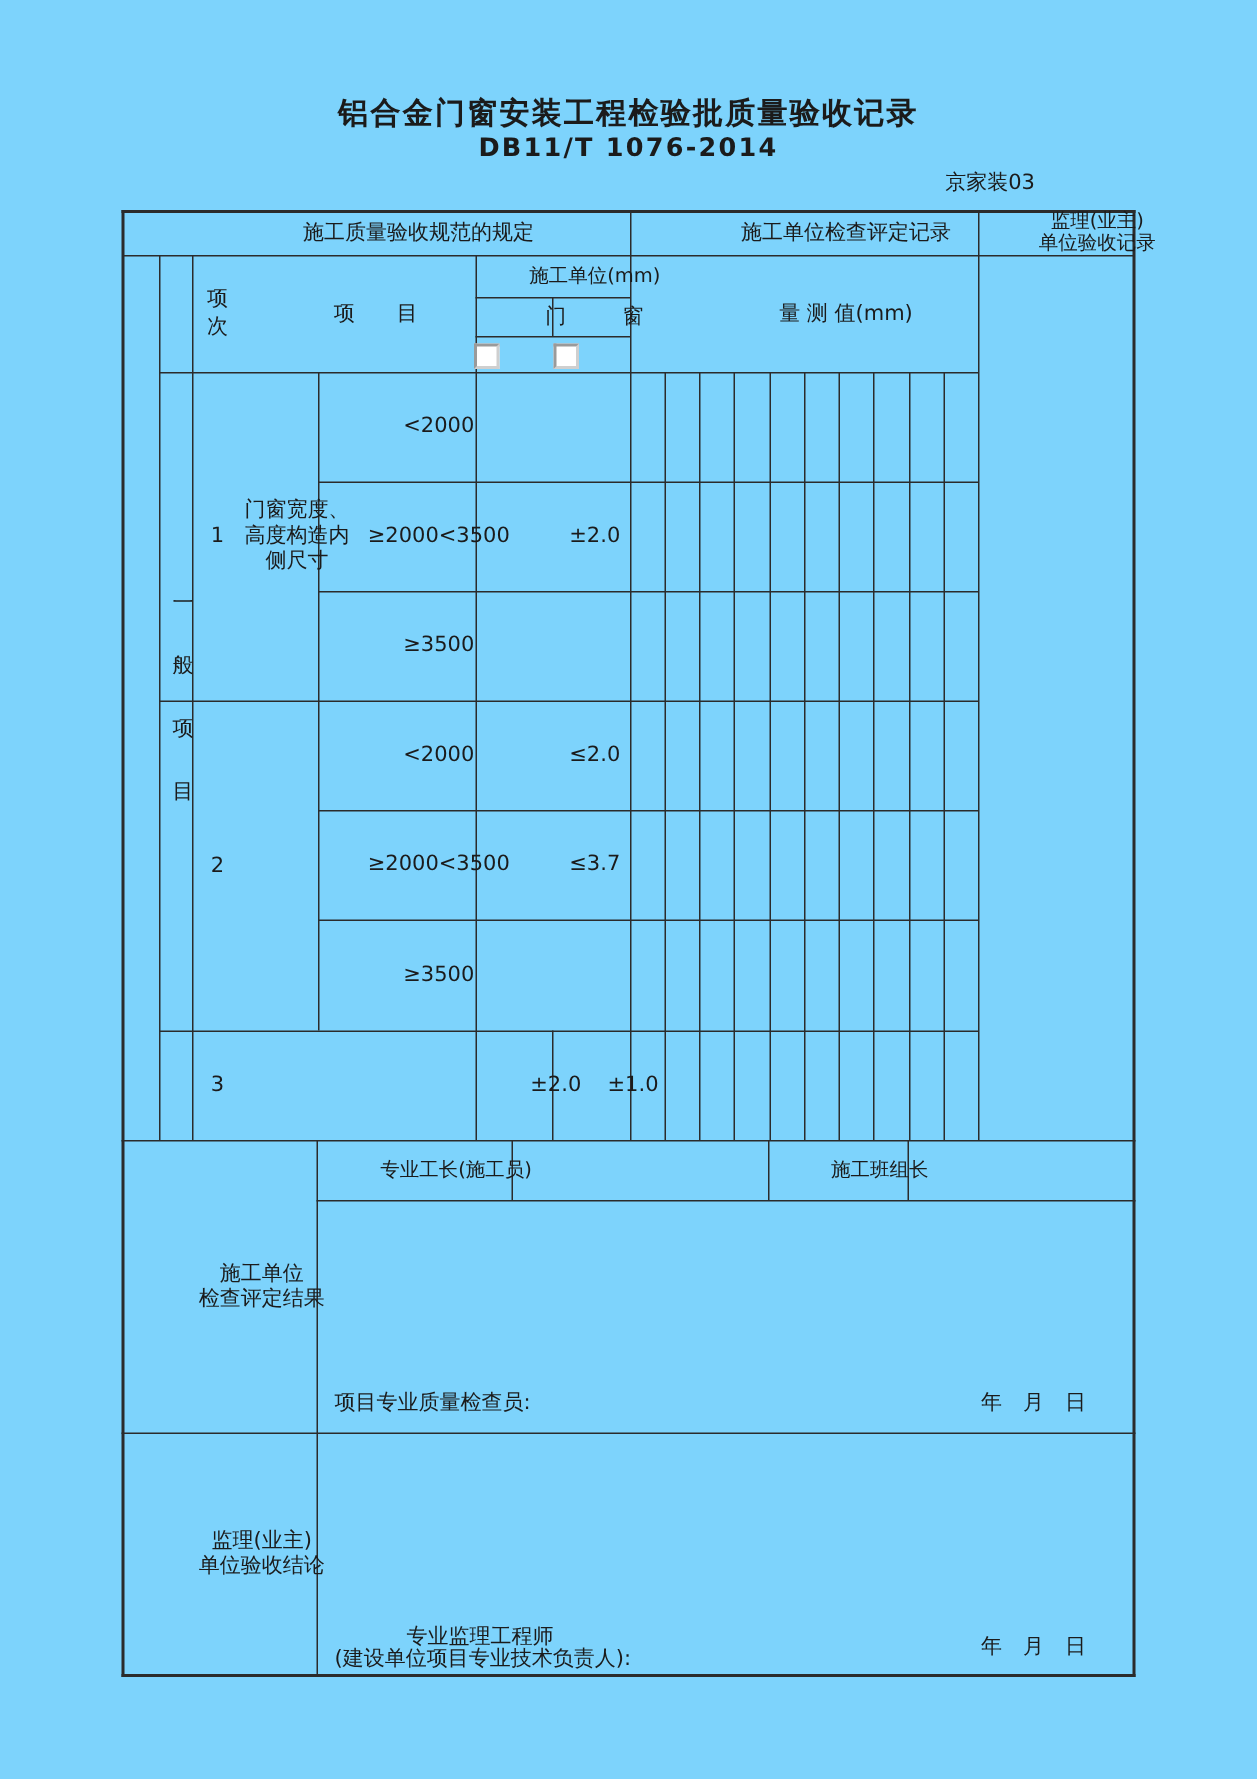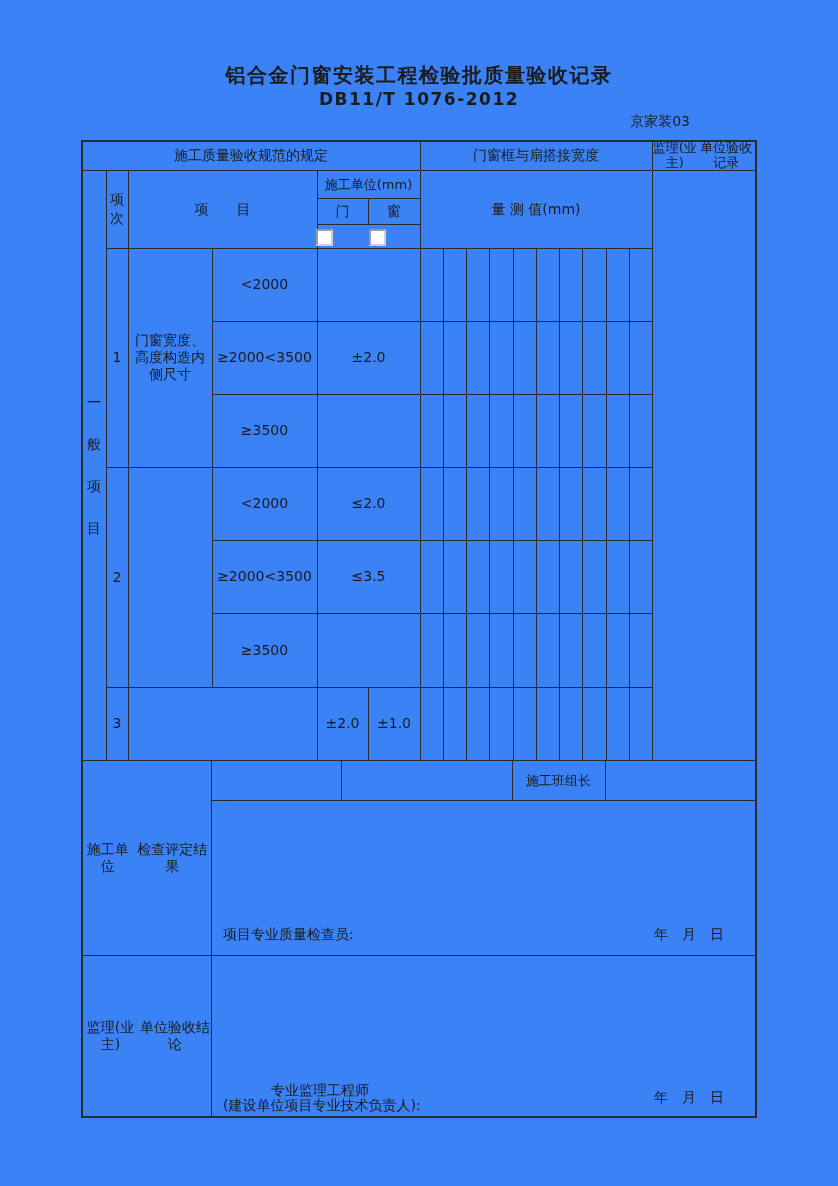--- a/index.html
+++ b/index.html
@@ -1,42 +1,42 @@
 <!DOCTYPE html>
 <html><head>
 <meta charset="utf-8">
 <style>
   html,body{margin:0;padding:0;background:#fff;}
-  .page{position:relative;width:838px;height:1186px;background:#3b82f6;
+  .page{position:relative;width:838px;height:1186px;background:#7dd3fc;
         font-family:"DejaVu Sans","Liberation Sans",sans-serif;color:#1b1b1b;overflow:hidden;}
   .hl,.vl{position:absolute;background:#2b2b2b;}
   .hl{height:1px;}
   .vl{width:1px;}
   .cell{position:absolute;display:flex;align-items:center;justify-content:center;
-        text-align:center;font-size:14px;line-height:17px;}
+        text-align:center;font-size:14px;line-height:17px;padding-left:28px;}
   .cell.leftal{justify-content:flex-start;text-align:left;}
-  .col2{flex-direction:row;}
+  .col2{flex-direction:column;}
   .vtxt{display:inline-block;width:16px;word-break:break-all;text-align:center;}
   .abs{position:absolute;font-size:14px;white-space:pre;}
   .cb{position:absolute;width:13px;height:13px;background:#fff;border:2px solid #9a9a9a;
       border-right-color:#cfcfcf;border-bottom-color:#cfcfcf;}
   .title{position:absolute;top:62px;left:0;width:100%;text-align:center;
          font-size:20px;font-weight:bold;letter-spacing:1.5px;}
   .subtitle{position:absolute;top:89px;left:0;width:100%;text-align:center;
             font-size:17px;font-weight:bold;letter-spacing:1.5px;}
   .formcode{position:absolute;top:113px;right:148px;font-size:14px;}
   .f13{font-size:13px;line-height:15px;}
 </style>
 </head>
 <body>
 
 <div class="page">
 
   <div class="title">铝合金门窗安装工程检验批质量验收记录</div>
-  <div class="subtitle">DB11/T 1076-2012</div>
+  <div class="subtitle">DB11/T 1076-2014</div>
   <div class="formcode">京家装03</div>
 
   <i class="vl" style="left:81px;top:140px;height:978px;width:2px"></i>
   <i class="vl" style="left:755px;top:140px;height:978px;width:2px"></i>
   <i class="vl" style="left:106px;top:170px;height:590px"></i>
   <i class="vl" style="left:128px;top:170px;height:590px"></i>
   <i class="vl" style="left:212px;top:248px;height:439px"></i>
   <i class="vl" style="left:317px;top:170px;height:590px"></i>
   <i class="vl" style="left:368px;top:198px;height:26px"></i>
   <i class="vl" style="left:368px;top:687px;height:73px"></i>
@@ -66,21 +66,21 @@
   <i class="hl" style="top:467px;left:106px;width:546px"></i>
   <i class="hl" style="top:540px;left:212px;width:440px"></i>
   <i class="hl" style="top:613px;left:212px;width:440px"></i>
   <i class="hl" style="top:687px;left:106px;width:546px"></i>
   <i class="hl" style="top:760px;left:81px;width:676px"></i>
   <i class="hl" style="top:800px;left:211px;width:546px"></i>
   <i class="hl" style="top:955px;left:81px;width:676px"></i>
   <i class="hl" style="top:1116px;left:81px;width:676px;height:2px"></i>
 
   <div class="cell" style="left:82px;top:140px;width:338px;height:30px">施工质量验收规范的规定</div>
-  <div class="cell" style="left:420px;top:140px;width:232px;height:30px">门窗框与扇搭接宽度</div>
+  <div class="cell" style="left:420px;top:140px;width:232px;height:30px">施工单位检查评定记录</div>
   <div class="cell col2 f13" style="left:652px;top:140px;width:103px;height:30px">
     <div>监理(业主)</div>
     <div>单位验收记录</div>
   </div>
 
   <div class="cell" style="left:106px;top:170px;width:22px;height:78px">
     <span class="vtxt" style="line-height:19px">项次</span>
   </div>
   <div class="cell" style="left:128px;top:170px;width:189px;height:78px">项　　目</div>
   <div class="cell f13" style="left:317px;top:170px;width:103px;height:28px">施工单位(mm)</div>
@@ -101,33 +101,34 @@
   </div>
   <div class="cell" style="left:212px;top:248px;width:105px;height:73px">&lt;2000</div>
   <div class="cell" style="left:212px;top:321px;width:105px;height:73px">≥2000&lt;3500</div>
   <div class="cell" style="left:317px;top:321px;width:103px;height:73px">±2.0</div>
   <div class="cell" style="left:212px;top:394px;width:105px;height:73px">≥3500</div>
 
   <div class="cell" style="left:106px;top:467px;width:22px;height:220px">2</div>
   <div class="cell" style="left:212px;top:467px;width:105px;height:73px">&lt;2000</div>
   <div class="cell" style="left:317px;top:467px;width:103px;height:73px">≤2.0</div>
   <div class="cell" style="left:212px;top:540px;width:105px;height:73px">≥2000&lt;3500</div>
-  <div class="cell" style="left:317px;top:540px;width:103px;height:73px">≤3.5</div>
+  <div class="cell" style="left:317px;top:540px;width:103px;height:73px">≤3.7</div>
   <div class="cell" style="left:212px;top:613px;width:105px;height:74px">≥3500</div>
 
   <div class="cell" style="left:106px;top:687px;width:22px;height:73px">3</div>
   <div class="cell" style="left:317px;top:687px;width:51px;height:73px">±2.0</div>
   <div class="cell" style="left:368px;top:687px;width:52px;height:73px">±1.0</div>
 
   <div style="position:absolute;left:420px;top:248px;width:232px;height:512px"></div>
 
   <div class="cell col2" style="left:82px;top:760px;width:129px;height:195px">
     <div>施工单位</div>
     <div>检查评定结果</div>
   </div>
+  <div class="cell f13" style="left:211px;top:760px;width:130px;height:40px">专业工长(施工员)</div>
   <div style="position:absolute;left:341px;top:760px;width:171px;height:40px"></div>
   <div class="cell f13" style="left:512px;top:760px;width:93px;height:40px">施工班组长</div>
   <div style="position:absolute;left:605px;top:760px;width:152px;height:40px"></div>
   <div style="position:absolute;left:211px;top:800px;width:546px;height:155px"></div>
   <div class="abs" style="left:223px;top:926px">项目专业质量检查员:</div>
   <div class="abs" style="left:654px;top:926px">年　月　日</div>
 
   <div class="cell col2" style="left:82px;top:955px;width:129px;height:162px">
     <div>监理(业主)</div>
     <div>单位验收结论</div>

